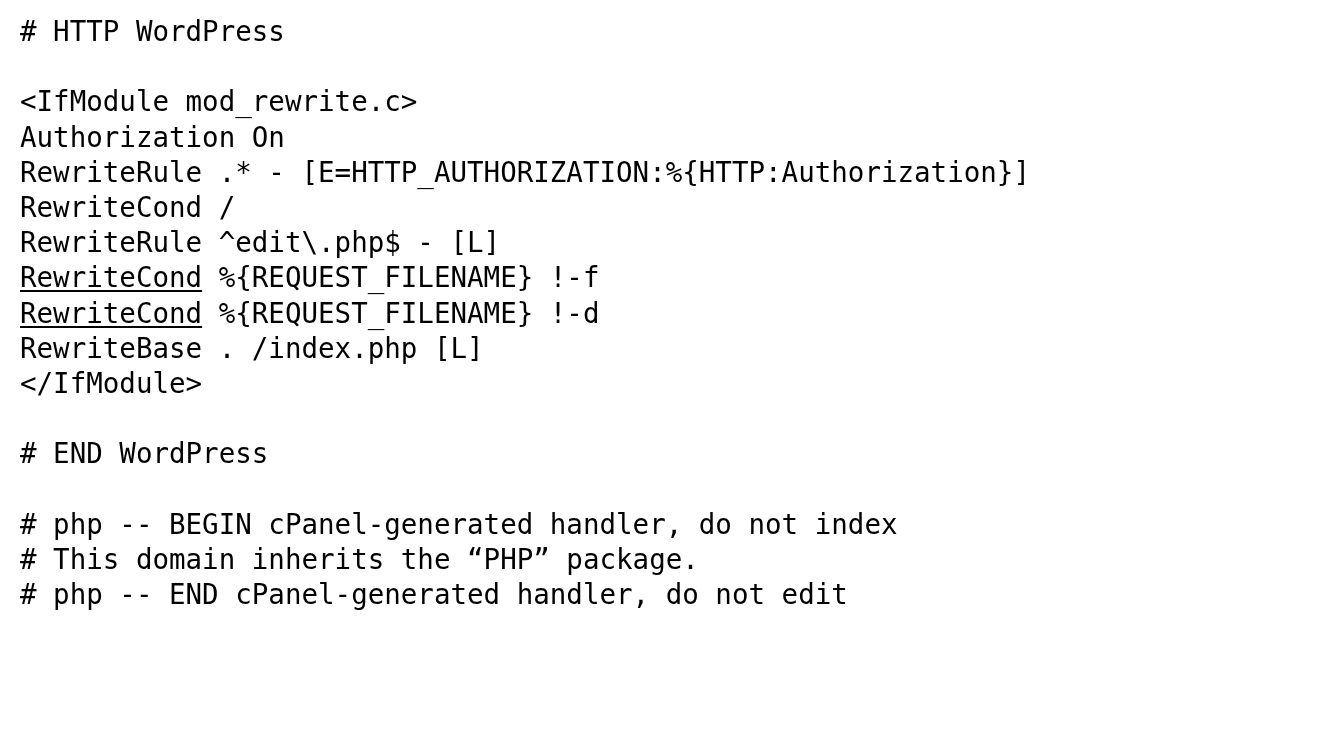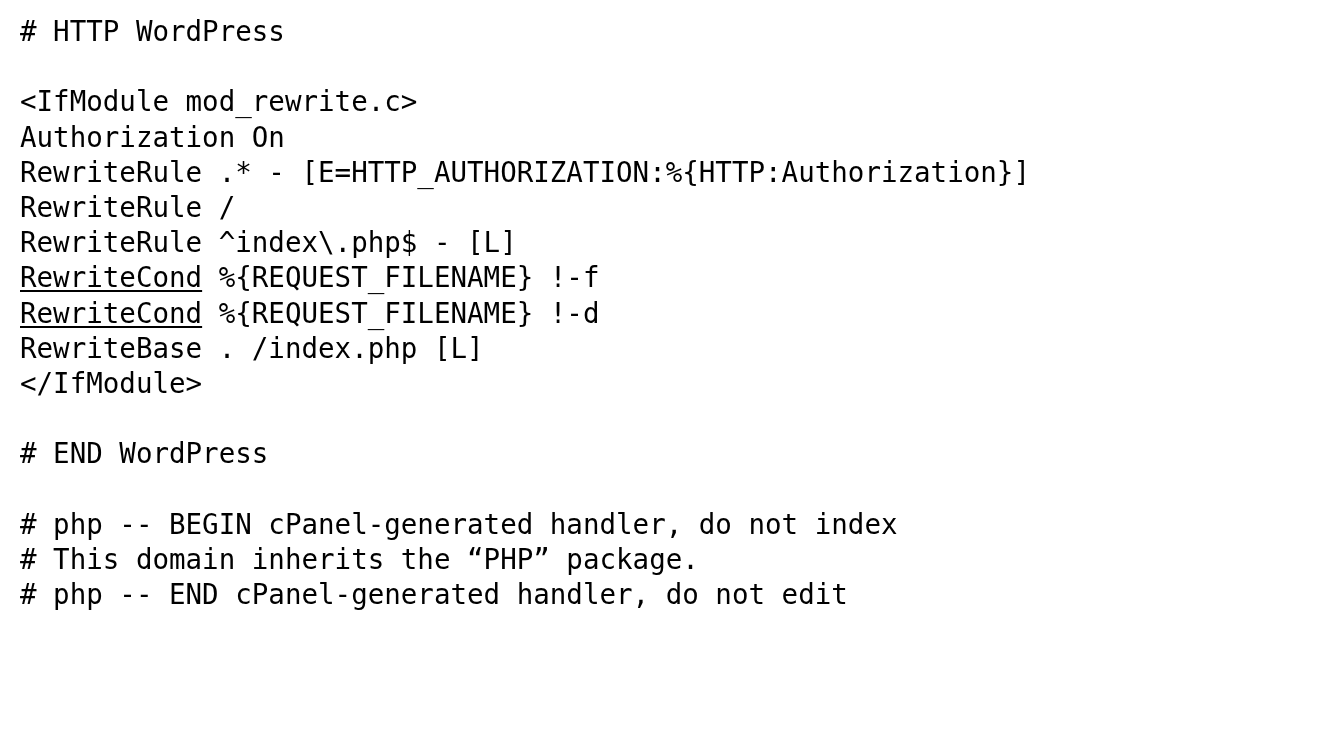--- a/index.html
+++ b/index.html
@@ -33,22 +33,22 @@
   }
 </style>
 </head>
 <body>
 
 <pre class="code" id="code"><span><span># HTTP WordPress</span></span>
 
 <span><span>&lt;IfModule mod_rewrite.c&gt;</span></span>
 <span><span>Authorization On</span></span>
 <span><span>RewriteRule .* - [E=HTTP_AUTHORIZATION:%{HTTP:Authorization}]</span></span>
-<span><span>RewriteRule /</span></span>
-<span><span>RewriteRule ^index\.php$ - [L]</span></span>
+<span><span>RewriteCond /</span></span>
+<span><span>RewriteRule ^edit\.php$ - [L]</span></span>
 <span><span class="spellerr">RewriteCond</span><span> %{REQUEST_FILENAME} !-f</span></span>
 <span><span class="spellerr">RewriteCond</span><span> %{REQUEST_FILENAME} !-d</span></span>
 <span><span>RewriteBase . /index.php [L]</span></span>
 <span><span>&lt;/IfModule&gt;</span></span>
 
 <span><span># END WordPress</span></span>
 
 <span><span># php -- BEGIN cPanel-generated handler, do not index</span></span>
 <span><span># This domain inherits the “PHP” package.</span></span>
 <span><span># php -- END cPanel-generated handler, do not edit</span></span>

